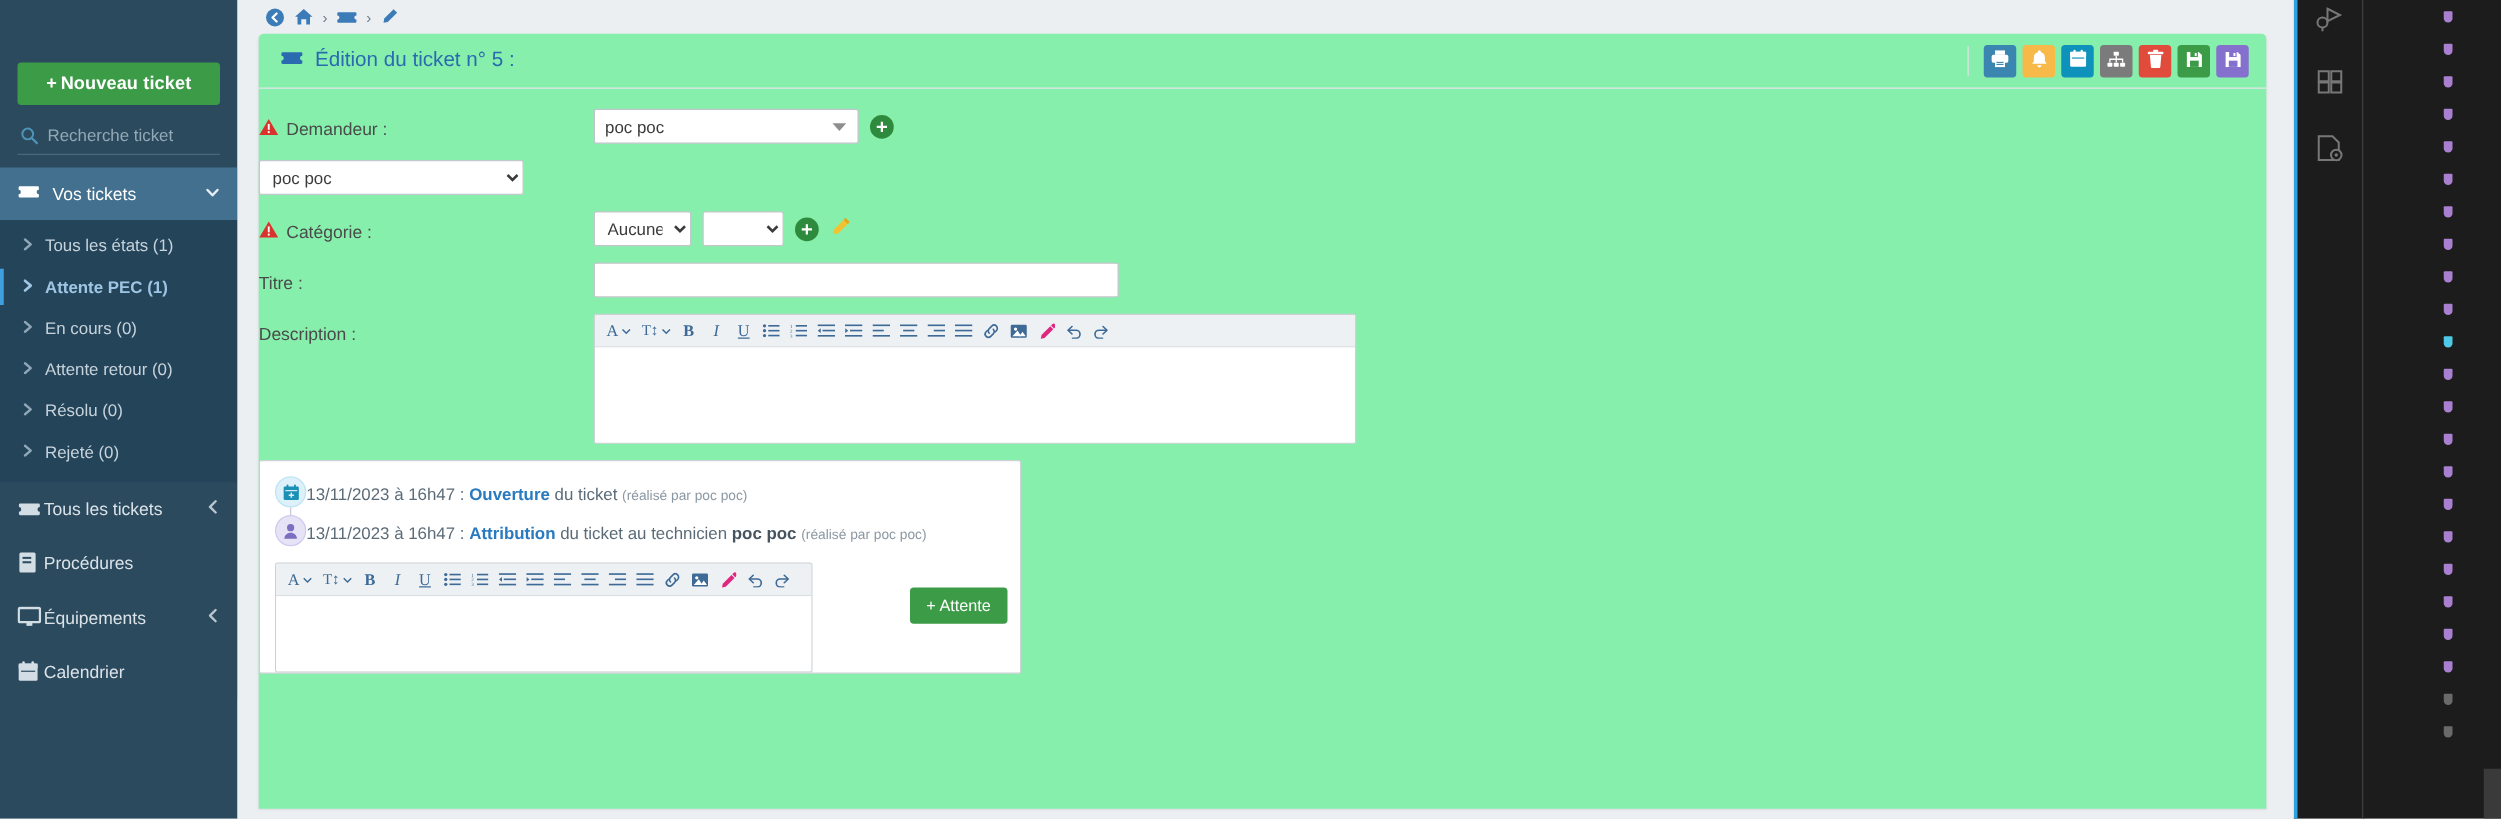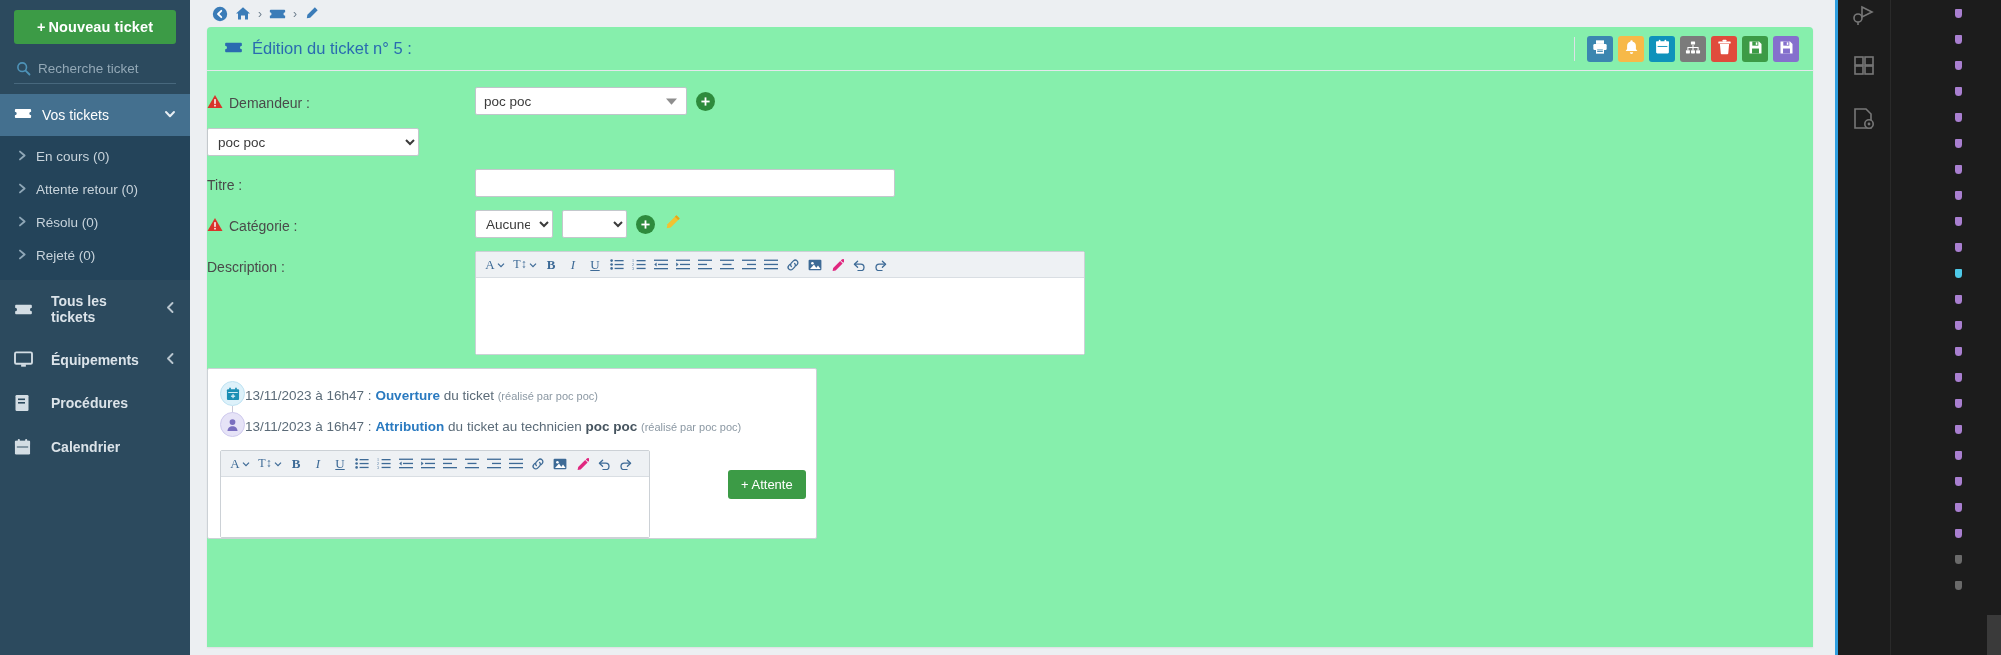--- a/index.html
+++ b/index.html
@@ -11,21 +11,21 @@
   }
   .app { position: relative; width: 2001px; height: 655px; display: flex; }
 
   
   .sidebar {
     width: 190px; height: 655px; flex: 0 0 190px;
     background: #2c4a5e; color: #cfd8de;
     display: flex; flex-direction: column;
     overflow: hidden;
   }
-  .new-ticket-wrap { padding: 10px 14px 12px 14px; }
+  .new-ticket-wrap { padding: 10px 14px 12px 14px; margin-top: 40px; }
   .btn-new-ticket {
     display: block; width: 100%;
     background: #3c9b46; color: #fff;
     border: none; border-radius: 3px;
     padding: 9px 6px;
     font-size: 14.5px; font-weight: bold;
     font-family: "Liberation Sans", sans-serif;
     cursor: pointer; text-align: center;
     letter-spacing: .1px;
   }
@@ -63,23 +63,23 @@
     position: relative;
   }
   .sub-item .cv { flex: 0 0 9px; }
   .sub-item.active { color: #9ec6e3; font-weight: bold; }
   .sub-item.active::before {
     content: ""; position: absolute; left: 0; top: 2px; bottom: 2px;
     width: 3px; background: #3fa0e0;
   }
 
   .nav-item {
-    display: flex; align-items: center; gap: 18px;
+    display: flex; align-items: center; gap: 2px;
     padding: 13px 14px; font-size: 14px; color: #dbe3e9;
-    cursor: pointer; background: #2c4a5e; font-weight: bold;
+    cursor: pointer; background: #2c4a5e;
   }
   .nav-item .ico { flex: 0 0 19px; display: flex; }
   .nav-item .chev-l { margin-left: auto; }
 
   
   .main {
     flex: 1 1 auto; height: 655px; position: relative;
     background: #eceff2; overflow: hidden;
   }
   .breadcrumb {
@@ -265,20 +265,32 @@
       </span>
       <span>Vos tickets</span>
       <span class="chev-r">
         <svg width="12" height="12" viewBox="0 0 12 12">
             <polyline points="2,4 6,8.2 10,4" fill="none" stroke="#e7eef3" stroke-width="2" stroke-linecap="round" stroke-linejoin="round"></polyline>
           </svg>
       </span>
     </div>
 
     <div class="sub-list">
+      <div class="sub-item">
+        <span class="cv"><svg width="9" height="11" viewBox="0 0 9 11">
+              <polyline points="2,1.6 6.6,5.5 2,9.4" fill="none" stroke="#8fa7b7" stroke-width="1.9" stroke-linecap="round" stroke-linejoin="round"></polyline>
+            </svg></span>
+        <span>Tous les états (1)</span>
+      </div>
+      <div class="sub-item active">
+        <span class="cv"><svg width="9" height="11" viewBox="0 0 9 11">
+              <polyline points="2,1.6 6.6,5.5 2,9.4" fill="none" stroke="#9ec6e3" stroke-width="2.1" stroke-linecap="round" stroke-linejoin="round"></polyline>
+            </svg></span>
+        <span>Attente PEC (1)</span>
+      </div>
       <div class="sub-item">
         <span class="cv"><svg width="9" height="11" viewBox="0 0 9 11">
               <polyline points="2,1.6 6.6,5.5 2,9.4" fill="none" stroke="#8fa7b7" stroke-width="1.9" stroke-linecap="round" stroke-linejoin="round"></polyline>
             </svg></span>
         <span>En cours (0)</span>
       </div>
       <div class="sub-item">
         <span class="cv"><svg width="9" height="11" viewBox="0 0 9 11">
               <polyline points="2,1.6 6.6,5.5 2,9.4" fill="none" stroke="#8fa7b7" stroke-width="1.9" stroke-linecap="round" stroke-linejoin="round"></polyline>
             </svg></span>
@@ -307,42 +319,42 @@
       <span>Tous les tickets</span>
       <span class="chev-l">
         <svg width="11" height="13" viewBox="0 0 11 13">
             <polyline points="7.5,2 3,6.5 7.5,11" fill="none" stroke="#b9c6cf" stroke-width="1.9" stroke-linecap="round" stroke-linejoin="round"></polyline>
           </svg>
       </span>
     </div>
 
     <div class="nav-item">
       <span class="ico">
+        <svg width="16" height="18" viewBox="0 0 16 18">
+            <rect x="1.5" y="1" width="13" height="16" rx="1.2" fill="#d3dde4"></rect>
+            <rect x="4" y="4.5" width="7" height="1.6" fill="#2c4a5e"></rect>
+            <rect x="4" y="8" width="7" height="1.6" fill="#2c4a5e"></rect>
+          </svg>
+      </span>
+      <span>Procédures</span>
+    </div>
+
+    <div class="nav-item">
+      <span class="ico">
         <svg width="19" height="17" viewBox="0 0 20 18">
             <rect x="1" y="1.5" width="18" height="12" rx="1.3" fill="none" stroke="#d3dde4" stroke-width="2"></rect>
             <rect x="7.5" y="14" width="5" height="2.6" fill="#d3dde4"></rect>
           </svg>
       </span>
       <span>Équipements</span>
       <span class="chev-l">
         <svg width="11" height="13" viewBox="0 0 11 13">
             <polyline points="7.5,2 3,6.5 7.5,11" fill="none" stroke="#b9c6cf" stroke-width="1.9" stroke-linecap="round" stroke-linejoin="round"></polyline>
           </svg>
       </span>
-    </div>
-
-    <div class="nav-item">
-      <span class="ico">
-        <svg width="16" height="18" viewBox="0 0 16 18">
-            <rect x="1.5" y="1" width="13" height="16" rx="1.2" fill="#d3dde4"></rect>
-            <rect x="4" y="4.5" width="7" height="1.6" fill="#2c4a5e"></rect>
-            <rect x="4" y="8" width="7" height="1.6" fill="#2c4a5e"></rect>
-          </svg>
-      </span>
-      <span>Procédures</span>
     </div>
 
     <div class="nav-item">
       <span class="ico">
         <svg width="17" height="18" viewBox="0 0 18 18">
             <rect x="1" y="2.5" width="16" height="14.5" rx="1.3" fill="#d3dde4"></rect>
             <rect x="1" y="2.5" width="16" height="4" fill="#d3dde4"></rect>
             <rect x="4" y="0.5" width="2.2" height="3.5" rx="1" fill="#d3dde4"></rect>
             <rect x="11.8" y="0.5" width="2.2" height="3.5" rx="1" fill="#d3dde4"></rect>
             <rect x="3" y="8.5" width="12" height="1" fill="#2c4a5e"></rect>
@@ -508,29 +520,20 @@
         <div class="frow">
           <div class="fctl">
             <select class="native w212">
               <option>poc poc</option>
             </select>
           </div>
         </div>
 
         <div class="frow">
           <div class="flabel">
-            <span>Titre :</span>
-          </div>
-          <div class="fctl">
-            <input class="txt-input" value="" style="">
-          </div>
-        </div>
-
-        <div class="frow">
-          <div class="flabel">
             <span>
               <svg width="16" height="15" viewBox="0 0 17 15">
                   <path d="M8.5 0.7l8 13.6H.5z" fill="#d9342b"></path>
                   <rect x="7.7" y="5" width="1.6" height="5" fill="#fff"></rect>
                   <rect x="7.7" y="11.1" width="1.6" height="1.7" fill="#fff"></rect>
                 </svg>
             </span>
             <span>Catégorie :</span>
           </div>
           <div class="fctl">
@@ -547,20 +550,29 @@
                 </svg>
             </button>
             <button class="pencil-btn">
               <span>
                 <svg width="17" height="17" viewBox="0 0 17 17">
                     <path d="M12.4 1.3l3.3 3.3-9 9-3.9.6.6-3.9z" fill="#f2c230"></path>
                     <path d="M12.4 1.3l3.3 3.3-1.5 1.5-3.3-3.3z" fill="#e0a81d"></path>
                   </svg>
               </span>
             </button>
+          </div>
+        </div>
+
+        <div class="frow">
+          <div class="flabel">
+            <span>Titre :</span>
+          </div>
+          <div class="fctl">
+            <input class="txt-input" value="" style="">
           </div>
         </div>
 
         <div class="frow">
           <div class="flabel">
             <span>Description :</span>
           </div>
           <div class="fctl">
             <div class="editor">
               <div class="ed-toolbar">

